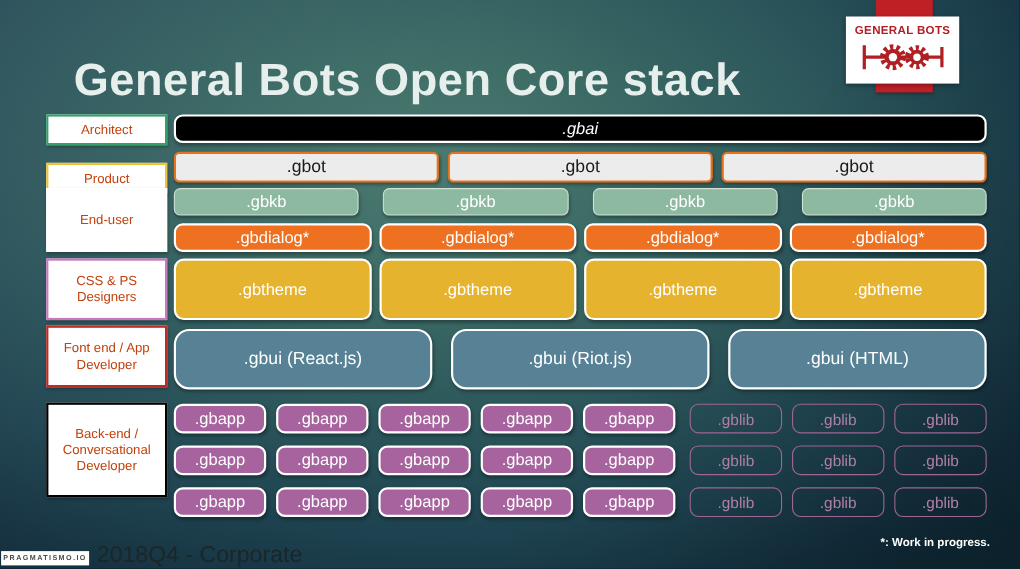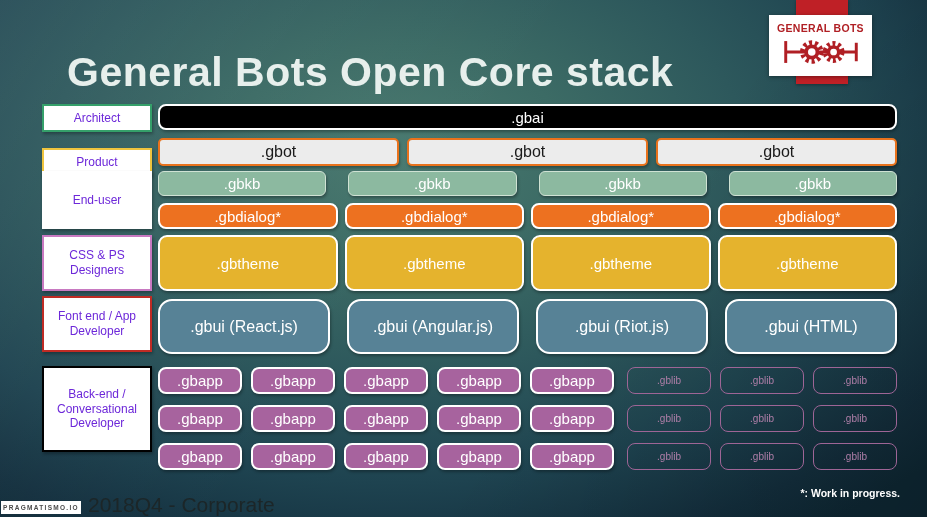--- a/index.html
+++ b/index.html
@@ -27,52 +27,52 @@
     position:absolute;left:769px;top:15px;width:103px;height:61px;background:#fff;
     display:flex;flex-direction:column;align-items:center;justify-content:center;gap:1px;
     box-shadow:0 1px 4px rgba(0,0,0,.4);
   }
   .logo-brand{font-size:10.5px;font-weight:bold;color:#b01f24;letter-spacing:0.3px;white-space:nowrap;}
   
   .lbl{
     position:absolute;left:42px;width:110px;box-sizing:border-box;
     background:#fff;border:2px solid #fff;border-radius:0;
     display:flex;align-items:center;justify-content:center;text-align:center;
-    color:#6d28d9;font-size:12px;line-height:1.22;padding:2px 5px;
+    color:#c2410c;font-size:12px;line-height:1.22;padding:2px 5px;
     box-shadow:1px 2px 3px rgba(0,0,0,.3);
   }
   .lbl-architect{top:104px;height:28px;border-color:#35a06a;}
   .lbl-product{top:148px;height:28px;border-color:#eec43e;}
   .lbl-enduser{top:171px;height:58px;border-color:#ffffff;}
   .lbl-designers{top:235px;height:56px;border-color:#c879c1;}
   .lbl-frontend{top:296px;height:56px;border-color:#bf2b24;}
   .lbl-backend{top:366px;height:86px;border-color:#000000;}
   
   .row{position:absolute;left:158px;width:739px;display:flex;}
-  .row-gbai{top:104px;height:26px;}
+  .row-gbai{top:104px;height:26px;font-style:italic;}
   .row-gbot{top:138px;height:28px;gap:8px;}
   .row-gbkb{top:171px;height:25px;gap:22px;}
   .row-gbdialog{top:203px;height:26px;gap:7px;}
   .row-gbtheme{top:235px;height:56px;gap:7px;}
   .row-gbui{top:299px;height:55px;gap:17px;}
   .row-be1{top:367px;height:27px;gap:9px;}
   .row-be2{top:405px;height:27px;gap:9px;}
   .row-be3{top:443px;height:27px;gap:9px;}
   .btn{
     flex:1;display:flex;align-items:center;justify-content:center;box-sizing:border-box;
     color:#fff;font-size:15px;box-shadow:1px 2px 3px rgba(0,0,0,.3);white-space:nowrap;
   }
   .gbai{background:#000;border:2px solid #fff;border-radius:8px;}
   .gbot{background:#ececec;border:2px solid #e8721c;border-radius:5px;color:#1a1a1a;font-size:16px;}
   .gbkb{background:#8cb9a0;border:1px solid #cfe2d4;border-radius:6px;}
   .gbdialog{background:#ed7120;border:2px solid #fff;border-radius:8px;}
   .gbtheme{background:#e5b32d;border:2px solid #fff;border-radius:9px;}
   .gbui{background:#578296;border:2px solid #fff;border-radius:14px;font-size:16px;}
   .gbapp{flex:0 0 84px;background:#a7639e;border:2px solid #fff;border-radius:8px;}
-  .gblib{flex:0 0 84px;background:transparent;border:1.5px solid #9e6596;border-radius:8px;color:#b07fa9;font-size:10px;box-shadow:none;}
+  .gblib{flex:0 0 84px;background:transparent;border:1.5px solid #9e6596;border-radius:8px;color:#b07fa9;font-size:14px;box-shadow:none;}
   .gblib.first{margin-left:4px;}
   
   .badge{
     position:absolute;left:1px;top:501px;width:80px;height:13px;background:#fff;
     display:flex;align-items:center;justify-content:center;
     font-size:6.5px;font-weight:bold;letter-spacing:1.3px;color:#4a4a4a;white-space:nowrap;
   }
   .footer-text{position:absolute;left:88px;top:493px;font-size:21px;color:#1c2628;white-space:nowrap;}
   .footnote{position:absolute;right:27px;top:487px;font-size:10.5px;font-weight:bold;color:#fff;white-space:nowrap;}
 </style>
@@ -147,21 +147,20 @@
 
   <div class="row row-gbtheme">
     <div class="btn gbtheme">.gbtheme</div>
     <div class="btn gbtheme">.gbtheme</div>
     <div class="btn gbtheme">.gbtheme</div>
     <div class="btn gbtheme">.gbtheme</div>
   </div>
 
   <div class="row row-gbui">
     <div class="btn gbui">.gbui (React.js)</div>
-    <div class="btn gbui">.gbui (Angular.js)</div>
     <div class="btn gbui">.gbui (Riot.js)</div>
     <div class="btn gbui">.gbui (HTML)</div>
   </div>
 
   <div class="row row-be1">
     <div class="btn gbapp">.gbapp</div>
     <div class="btn gbapp">.gbapp</div>
     <div class="btn gbapp">.gbapp</div>
     <div class="btn gbapp">.gbapp</div>
     <div class="btn gbapp">.gbapp</div>

